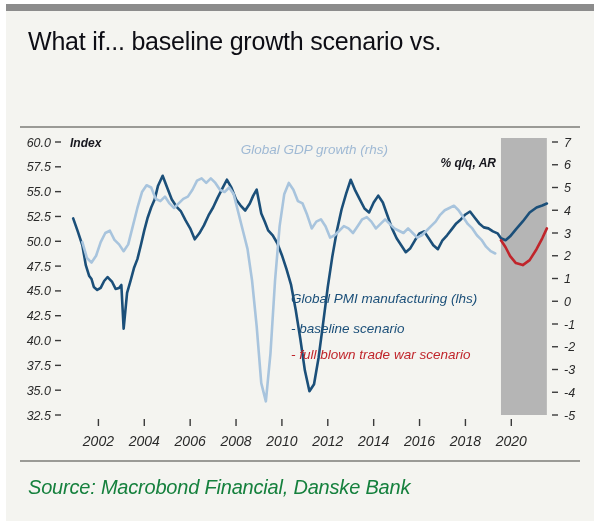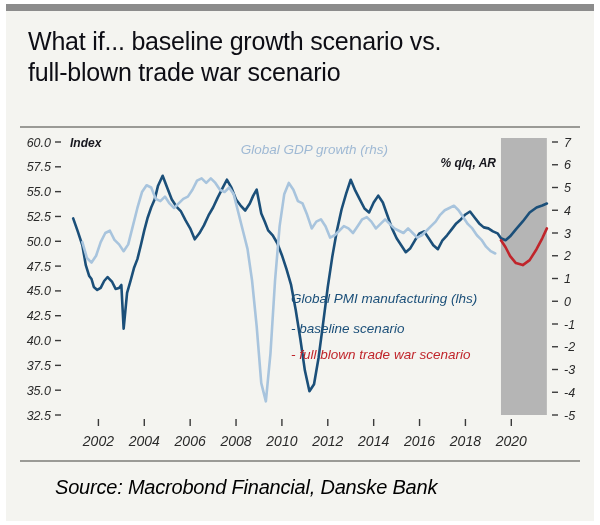--- a/index.html
+++ b/index.html
@@ -37,23 +37,22 @@
     left:14px;right:14px;
     height:2px;background:#9a9a96;
   }
   #rule-top{top:122px;}
   #rule-bottom{top:456px;}
   .source{
     position:absolute;
     left:22px;top:472px;
     font-size:20px;
     font-style:italic;
-    color:#000000;
+    color:#15803d;
     letter-spacing:-0.2px;
-    margin-left:27px;
   }
   #plot{
     position:absolute;
     left:0;top:126px;
     width:588px;height:330px;font-style:italic;
   }
   svg{display:block;}
   .axtxt{font-family:"Liberation Sans", sans-serif;font-size:12.5px;fill:#2a2a2a;}
   .axunit{font-family:"Liberation Sans", sans-serif;font-size:12px;font-weight:bold;fill:#17171e;}
   .xtxt{font-family:"Liberation Sans", sans-serif;font-size:14px;fill:#2a2a2a;}
@@ -64,21 +63,20 @@
 </style>
 </head>
 <body>
 
 <div id="page">
 
   <div class="topbar"></div>
 
   <div class="title">
     <div>What if... baseline growth scenario vs.</div>
-    <div>full-blown trade war scenario</div>
   </div>
 
   <div class="rule" id="rule-top"></div>
 
   <div id="plot">
     <svg id="chart-svg" width="588" height="330" viewBox="0 0 588 330">
       <g id="g-band">
           <rect x="494.97630331753635" y="8" width="45.8767772511851" height="277" fill="#b5b5b5"></rect>
         </g>
       <g id="g-xticks">

